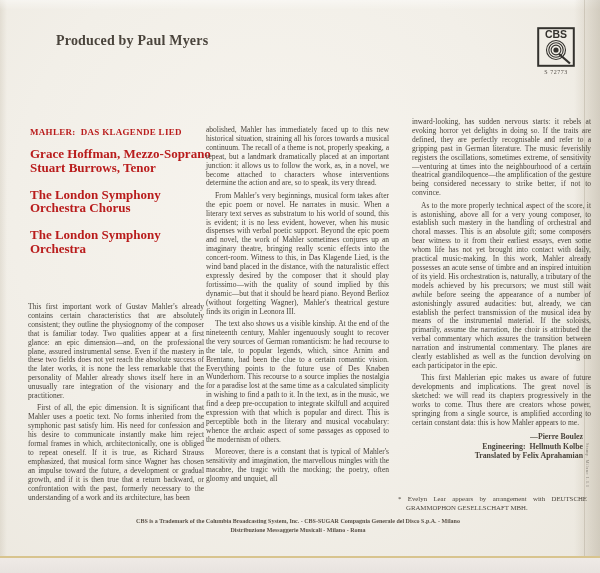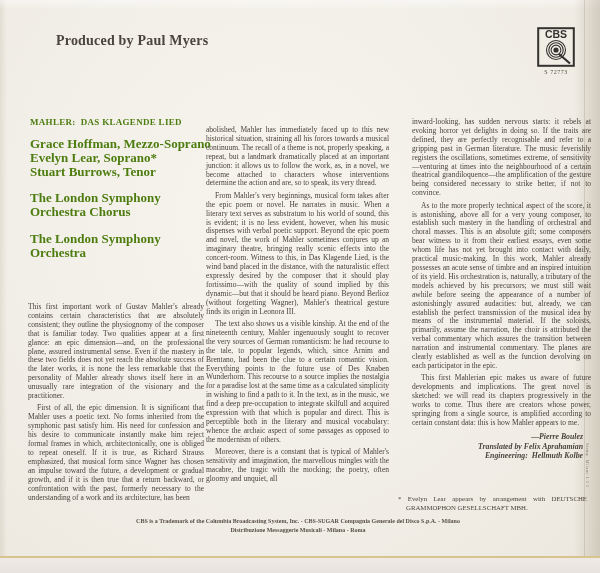--- a/index.html
+++ b/index.html
@@ -23,34 +23,34 @@
   .strip { position:absolute; left:0; top:558px; width:600px; height:15px;
     background:linear-gradient(#efeae6, #e8e3df); }
 
   .producer { position:absolute; left:30px; top:33px; font-size:14px; font-weight:700;
     letter-spacing:.2px; color:#4a443c;margin-left:26px; }
 
   .logo { position:absolute; left:537px; top:27px; width:38px; height:40px; }
   .catalog { position:absolute; left:531px; top:69px; width:50px; text-align:center;
     font-size:6px; letter-spacing:.5px; color:#55504a; }
 
-  .credits { position:absolute; left:30px; top:116px; width:188px; color:#4d7c0f; }
+  .credits { position:absolute; left:30px; top:126px; width:188px; color:#b91c1c; }
   .credits .title { font-size:9px; font-weight:700; letter-spacing:.3px; white-space:pre-wrap; line-height:12px; }
   .credits .group { margin-top:9px; }
   .credits .group.gap { margin-top:13px; }
   .credits .line { font-size:13px; font-weight:700; line-height:13.8px; }
 
   .col { position:absolute; font-size:7.5px; line-height:8.9px; text-align:justify; color:#48433b; }
   .col p { margin:0; }
   .col p.ind { margin-top:3.5px; text-indent:9px; }
   .col-left  { left:28px;  top:303px; width:176px; }
   .col-mid   { left:206px; top:126px; width:183px; }
   .col-right { left:412px; top:118px; width:179px; }
 
-  .sigblock { margin-top:4px; text-align:right; padding-right:8px;font-style:italic; }
+  .sigblock { margin-top:4px; text-align:right; padding-right:8px; }
   .sig-line { font-size:7.8px; font-weight:700; line-height:9.7px; white-space:pre-wrap;
     text-align:right; text-indent:0; color:#4a443c; }
 
   .footnote { position:absolute; left:398px; top:494px; width:181px;
     font-size:6.8px; line-height:9px; color:#4a443c;
     padding-left:8px; text-indent:-8px; text-align:justify; }
 
   .footer { position:absolute; left:118px; top:517px; width:360px; text-align:center;
     font-size:6px; line-height:9px; font-weight:700; color:#585046; }
 
@@ -77,21 +77,20 @@
     <circle cx="19" cy="23" r="4.9" fill="none" stroke="#34322e" stroke-width="1.1"></circle>
     <circle cx="19" cy="23" r="2.6" fill="#34322e"></circle>
     <line x1="22" y1="27" x2="33" y2="36.5" stroke="#34322e" stroke-width="2.2"></line>
   </svg>
   <div class="catalog">S 72773</div>
 
   <div class="credits">
     <div class="title">MAHLER:  DAS KLAGENDE LIED</div>
     <div class="group">
       <div class="line">Grace Hoffman, Mezzo-Soprano</div>
-      <div class="line">Evelyn Lear, Soprano*</div>
       <div class="line">Stuart Burrows, Tenor</div>
     </div>
     <div class="group gap">
       <div class="line">The London Symphony Orchestra Chorus</div>
     </div>
     <div class="group gap">
       <div class="line">The London Symphony Orchestra</div>
     </div>
   </div>
 
@@ -106,22 +105,22 @@
     <p class="ind">The text also shows us a visible kinship. At the end of the nineteenth century, Mahler ingenuously sought to recover the very sources of German romanticism: he had recourse to the tale, to popular legends, which, since Arnim and Brentano, had been the clue to a certain romantic vision. Everything points to the future use of Des Knaben Wunderhorn. This recourse to a source implies the nostalgia for a paradise lost at the same time as a calculated simplicity in wishing to find a path to it. In the text, as in the music, we find a deep pre-occupation to integrate skilfull and acquired expression with that which is popular and direct. This is perceptible both in the literary and musical vocabulary: whence the archaic aspect of some passages as opposed to the modernism of others.</p>
     <p class="ind">Moreover, there is a constant that is typical of Mahler's sensitivity and imagination, the marvellous mingles with the macabre, the tragic with the mocking; the poetry, often gloomy and unquiet, all</p>
   </div>
 
   <div class="col col-right">
     <p>inward-looking, has sudden nervous starts: it rebels at evoking horror yet delights in doing so. If the traits are defined, they are perfectly recognisable and refer to a gripping past in German literature. The music feverishly registers the oscillations, sometimes extreme, of sensitivity—venturing at times into the neighbourhood of a certain theatrical grandiloquence—the amplification of the gesture being considered necessary to strike better, if not to convince.</p>
     <p class="ind">As to the more properly technical aspect of the score, it is astonishing, above all for a very young composer, to establish such mastery in the handling of orchestral and choral masses. This is an absolute gift; some composers bear witness to it from their earliest essays, even some whom life has not yet brought into contact with daily, practical music-making. In this work, Mahler already possesses an acute sense of timbre and an inspired intuition of its yield. His orchestration is, naturally, a tributary of the models achieved by his precursors; we must still wait awhile before seeing the appearance of a number of astonishingly assured audacities: but, already, we can establish the perfect transmission of the musical idea by means of the instrumental material. If the soloists, primarily, assume the narration, the choir is attributed the verbal commentary which assures the transition between narration and instrumental commentary. The planes are clearly established as well as the function devolving on each participator in the epic.</p>
     <p class="ind">This first Mahlerian epic makes us aware of future developments and implications. The great novel is sketched: we will read its chapters progressively in the works to come. Thus there are creators whose power, springing from a single source, is amplified according to certain constant data: this is how Mahler appears to me.</p>
     <div class="sigblock">
       <div class="sig-line">—Pierre Boulez</div>
+      <div class="sig-line">Engineering:  Hellmuth Kolbe</div>
       <div class="sig-line">Translated by Felix Aprahamian</div>
-      <div class="sig-line">Engineering:  Hellmuth Kolbe</div>
     </div>
   </div>
 
   <div class="footnote">* Evelyn Lear appears by arrangement with DEUTSCHE GRAMMOPHON GESELLSCHAFT MBH.</div>
 
   <div class="footer">
     <div>CBS is a Trademark of the Columbia Broadcasting System, Inc. - CBS-SUGAR Compagnia Generale del Disco S.p.A. - Milano</div>
     <div>Distribuzione Messaggerie Musicali - Milano - Roma</div>
   </div>
 

